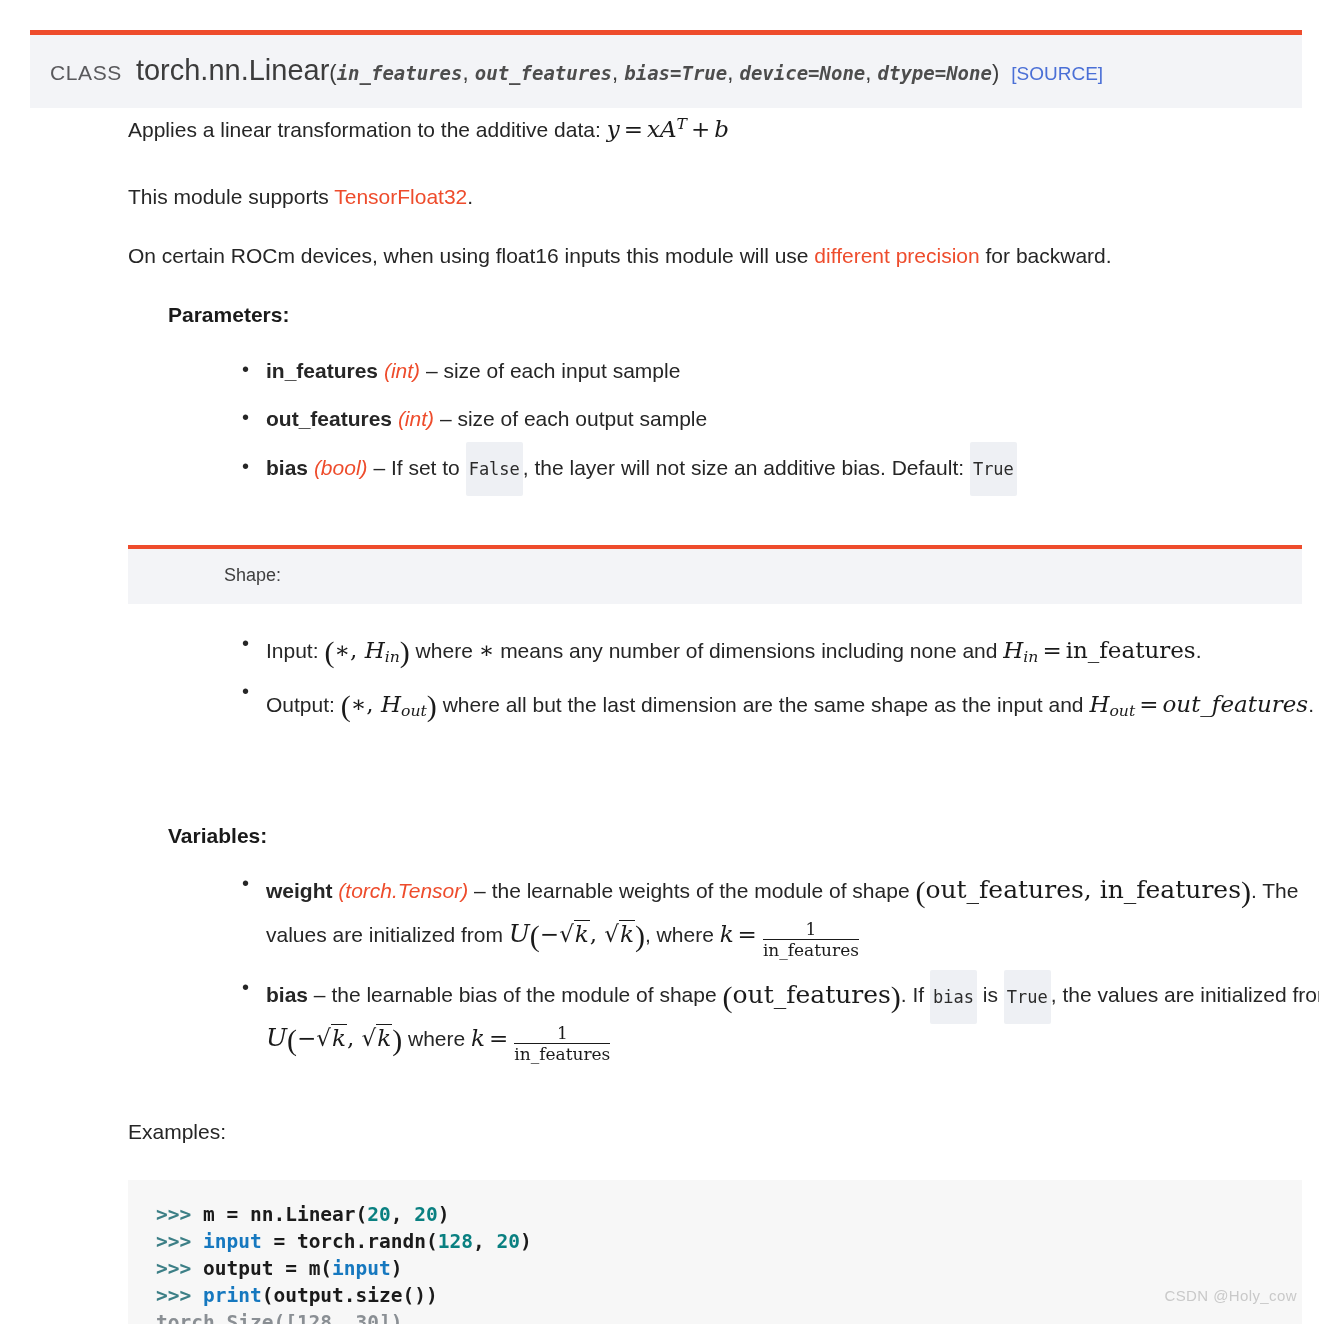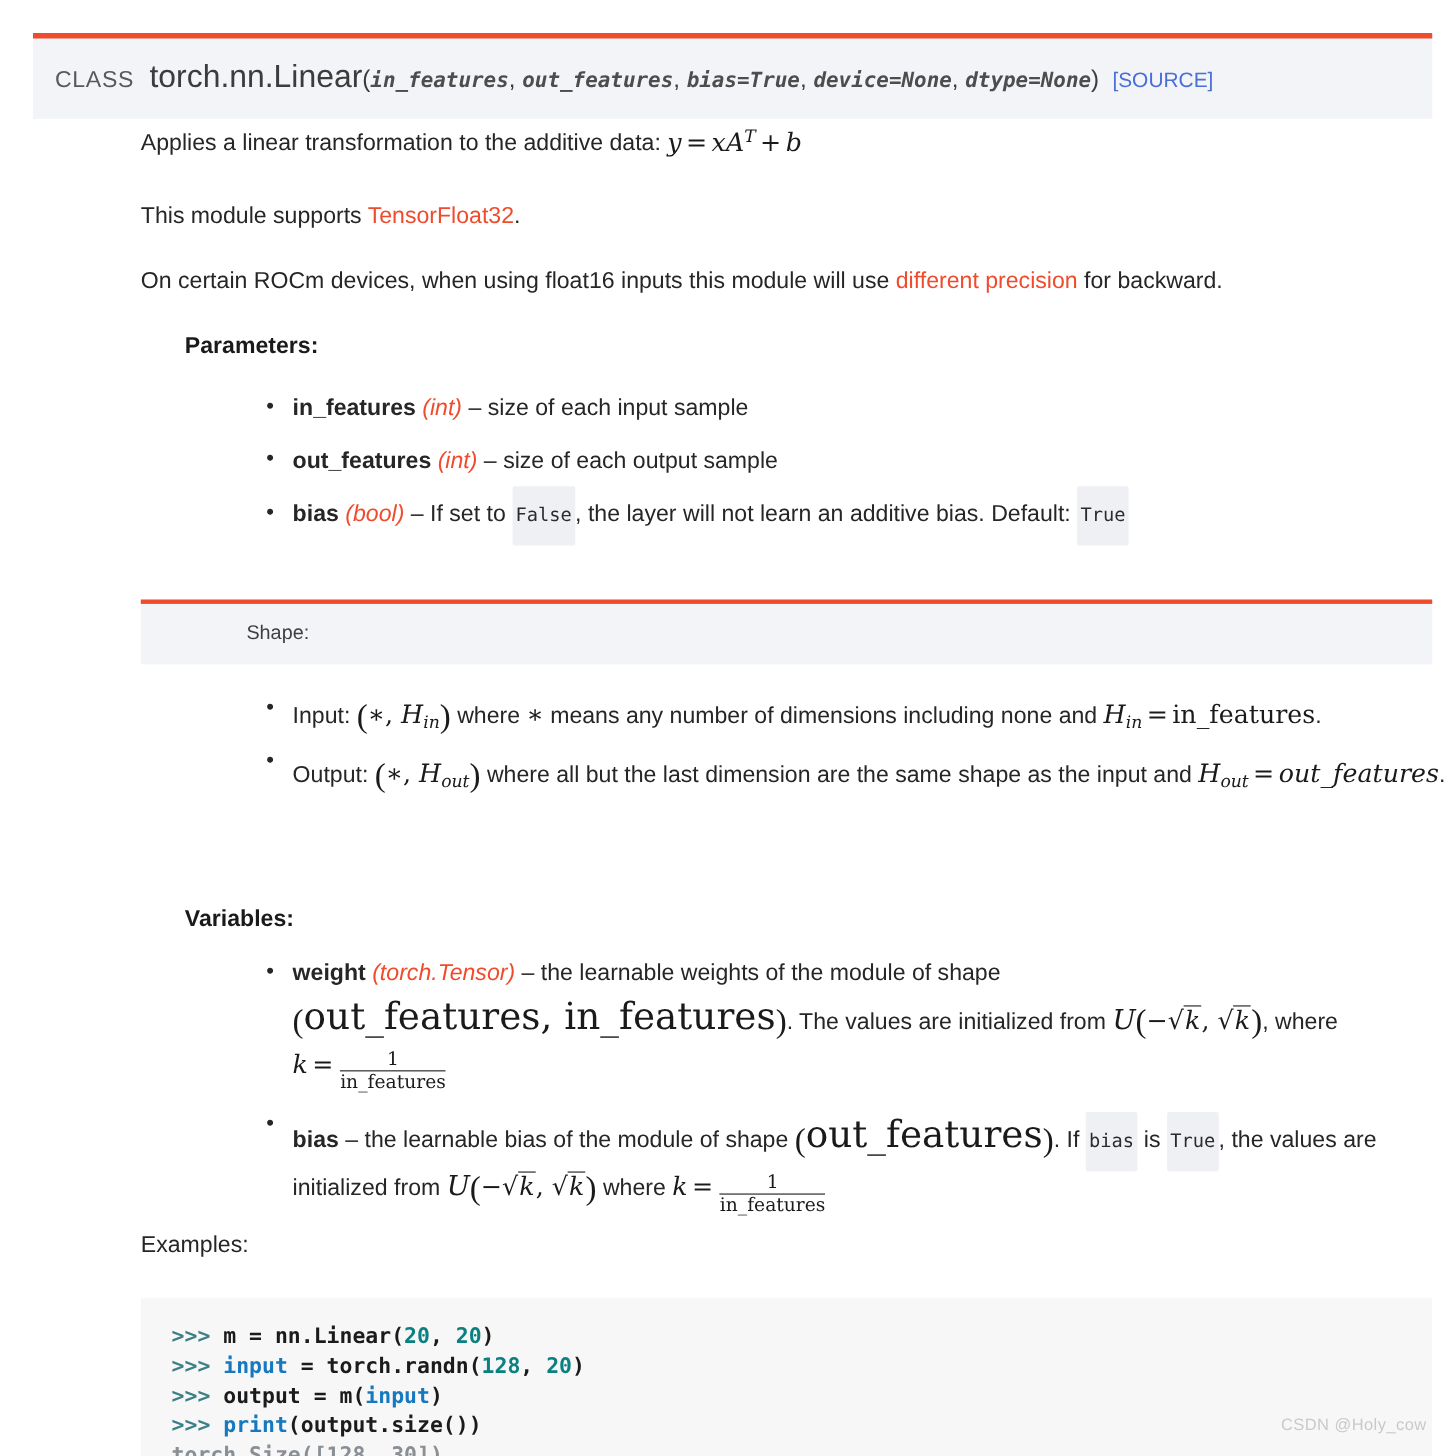--- a/index.html
+++ b/index.html
@@ -138,21 +138,21 @@
     color: #1a1a1a;
     white-space: nowrap;
   }
   .math .up {
     font-style: normal;
   }
   .math .op { font-style: normal; padding: 0 4px; }
   .mbig {
     font-family: "DejaVu Serif", "Liberation Serif", serif;
     font-style: normal;
-    font-size: 34px;
+    font-size: 25px;
   }
   .sub {
     font-size: 0.68em;
     vertical-align: -0.28em;
     font-style: italic;
   }
   .sup {
     font-size: 0.68em;
     vertical-align: 0.5em;
     font-style: italic;
@@ -257,21 +257,21 @@
   <li>
     <span class="bold">in_features</span>
     <span class="ptype">(int)</span><span> – size of each input sample</span>
   </li>
   <li>
     <span class="bold">out_features</span>
     <span class="ptype">(int)</span><span> – size of each output sample</span>
   </li>
   <li>
     <span class="bold">bias</span>
-    <span class="ptype">(bool)</span><span> – If set to </span><code class="lit">False</code><span>, the layer will not learn an additive bias. Default: </span><code class="lit">True</code>
+    <span class="ptype">(bool)</span><span> – If set to </span><code class="lit">False</code><span>, the layer will not size an additive bias. Default: </span><code class="lit">True</code>
   </li>
 </ul>
 
 <div class="shape-block">
   <span class="shape-label">Shape:</span>
 </div>
 
 <ul class="plist" style="left:240px; top:630px; width:1070px;">
   <li style="margin-bottom:4px;">
     <span>Input: </span><span class="math"><span class="paren-tall">(</span><span class="up">∗</span><span class="up">, </span><span>H</span><span class="sub">in</span><span class="paren-tall">)</span></span><span> where </span><span class="math up">∗</span><span> means any number of dimensions including none and </span><span class="math"><span>H</span><span class="sub">in</span><span class="op">=</span><span class="up">in_features</span></span><span>.</span>

